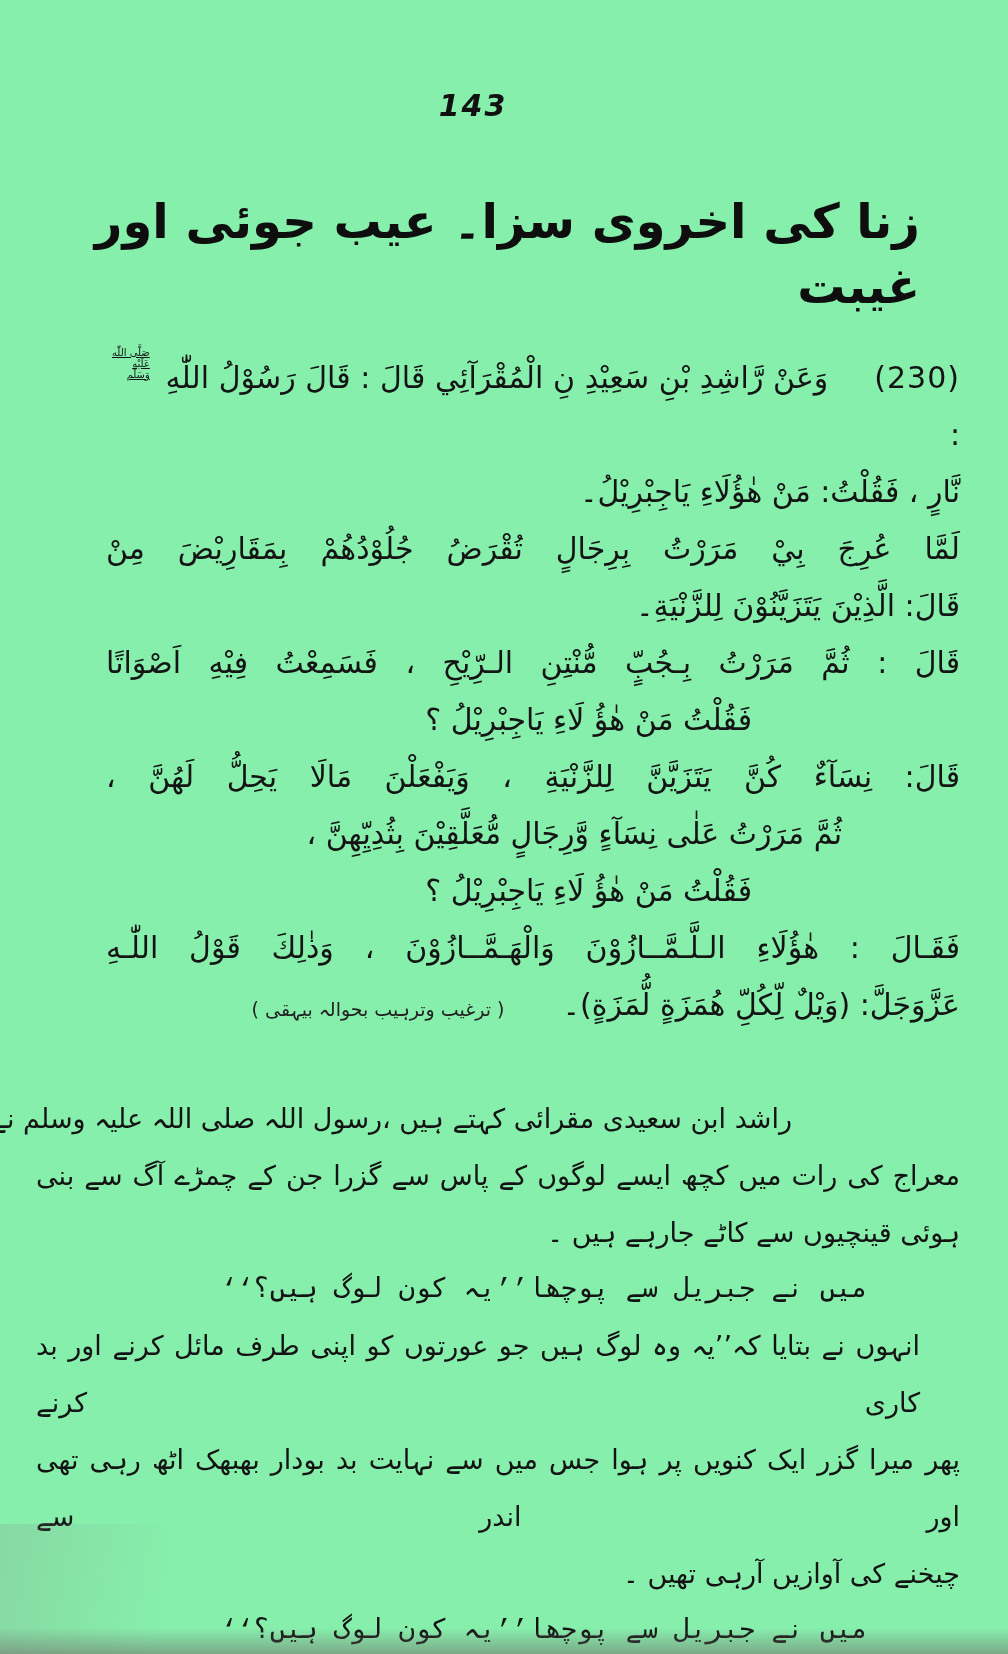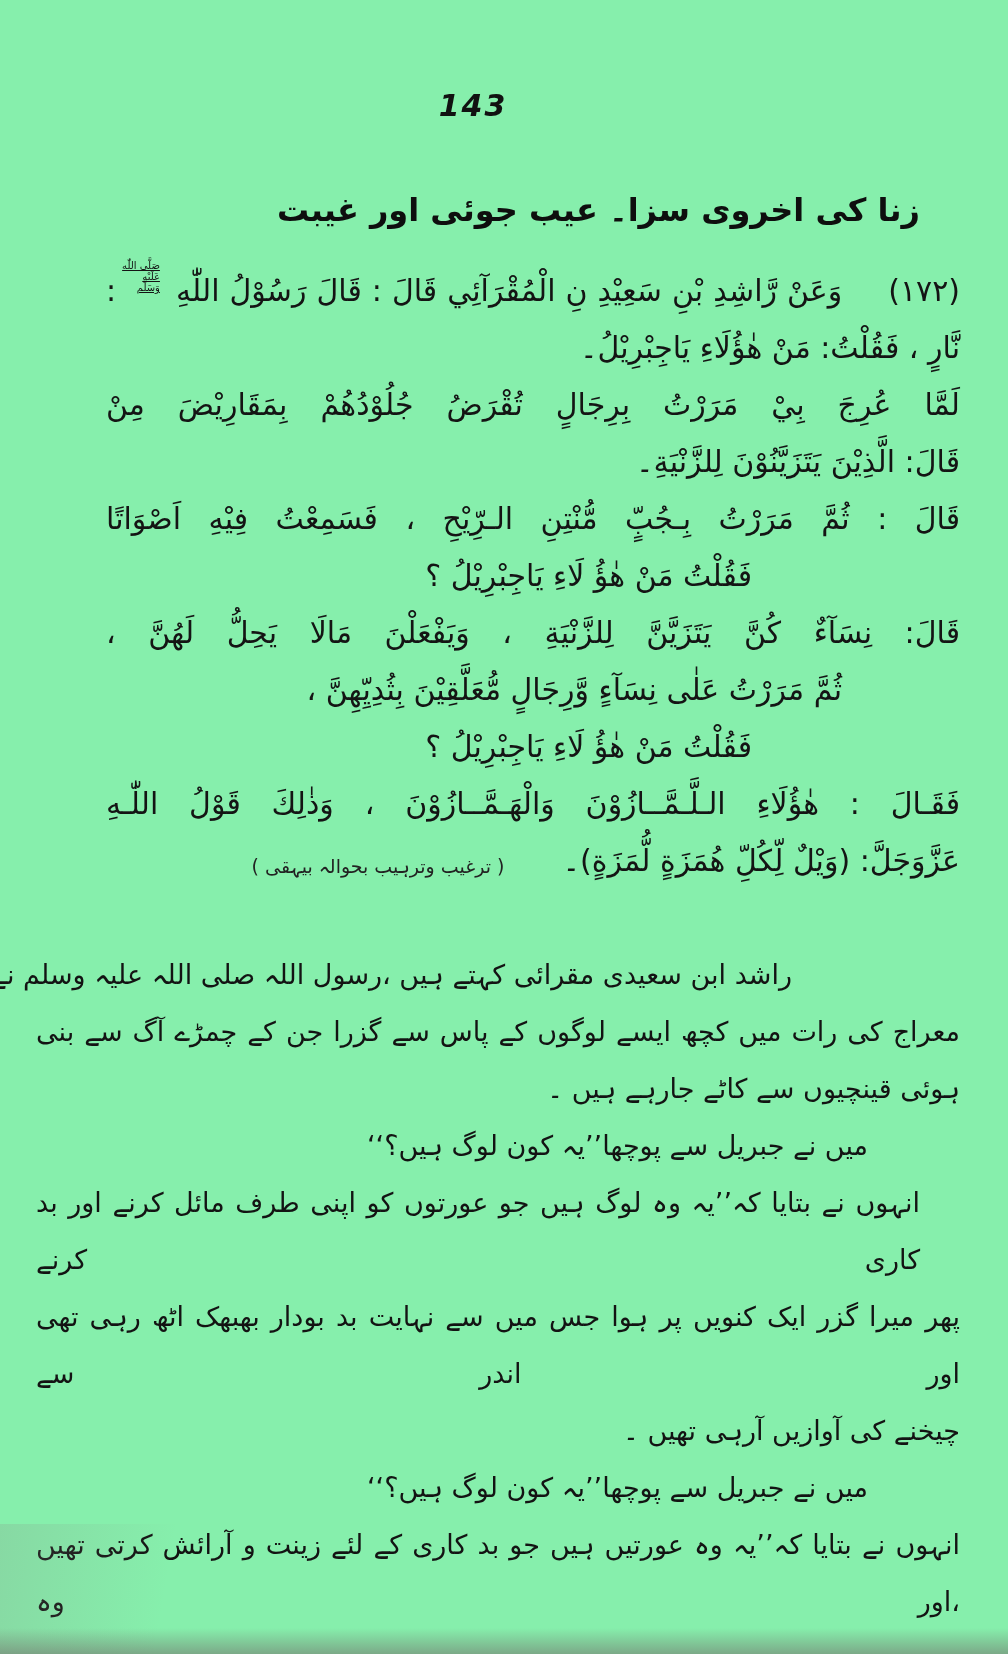--- a/index.html
+++ b/index.html
@@ -22,21 +22,21 @@
     font-family:"DejaVu Sans",sans-serif;
     font-style:italic;
     font-weight:bold;
     font-size:30px;
     letter-spacing:2px;
     color:#111;
   }
   .heading{
     margin:66px 88px 28px 50px;
     text-align:right;
-    font-size:32px;
+    font-size:48px;
     font-weight:bold;
     line-height:1.35;
     color:#0e0e0e;
   }
   .arabic-block{
     padding:0 48px 0 106px;
   }
   .a-line{
     font-size:30px;
     line-height:1.9;          
@@ -87,21 +87,21 @@
     padding:0 48px 0 36px;
   }
   .u-line{
     font-size:27px;
     line-height:2.11;         
     white-space:nowrap;
     color:#131313;
   }
   .u-line.justify{white-space:normal;}
   .u-indent-lg{padding-right:168px;}
-  .u-indent-md{padding-right:92px;}
+  .u-indent-md{padding-right:92px;font-family:Liberation Mono, monospace;}
   .u-indent-sm{padding-right:40px;}
   .bottom-shadow{
     position:absolute;
     left:0;right:0;bottom:0;
     height:26px;
     background:linear-gradient(to bottom, rgba(130,128,122,0) 0%, rgba(115,112,106,0.55) 100%);
   }
   .corner-shade{
     position:absolute;
     left:0;bottom:0;
@@ -114,21 +114,21 @@
 
 <div class="sheet">
 
   <div class="page-number">143</div>
 
   <div class="heading">زنا کی اخروی سزا۔ عیب جوئی اور غیبت</div>
 
   <div class="arabic-block">
 
     <div class="a-line justify">
-      <span class="hadith-num">(۱۷۲)</span><span>وَعَنْ رَّاشِدِ بْنِ سَعِيْدِ نِ الْمُقْرَآئِي قَالَ : قَالَ رَسُوْلُ اللّٰهِ</span>
+      <span class="hadith-num">(230)</span><span>وَعَنْ رَّاشِدِ بْنِ سَعِيْدِ نِ الْمُقْرَآئِي قَالَ : قَالَ رَسُوْلُ اللّٰهِ</span>
       <span class="saw">
         <span>صَلَّى اللّٰه</span>
         <span>عَلَيْه</span>
         <span>وَسَلَّم</span>
       </span><span>:</span>
     </div>
 
     <div class="a-line start">نَّارٍ ، فَقُلْتُ: مَنْ هٰؤُلَاءِ يَاجِبْرِيْلُ۔</div>
     <div class="a-line justify">لَمَّا عُرِجَ بِيْ مَرَرْتُ بِرِجَالٍ تُقْرَضُ جُلُوْدُهُمْ بِمَقَارِيْضَ مِنْ</div>
     <div class="a-line start">قَالَ: الَّذِيْنَ يَتَزَيَّنُوْنَ لِلزَّنْيَةِ۔</div>

